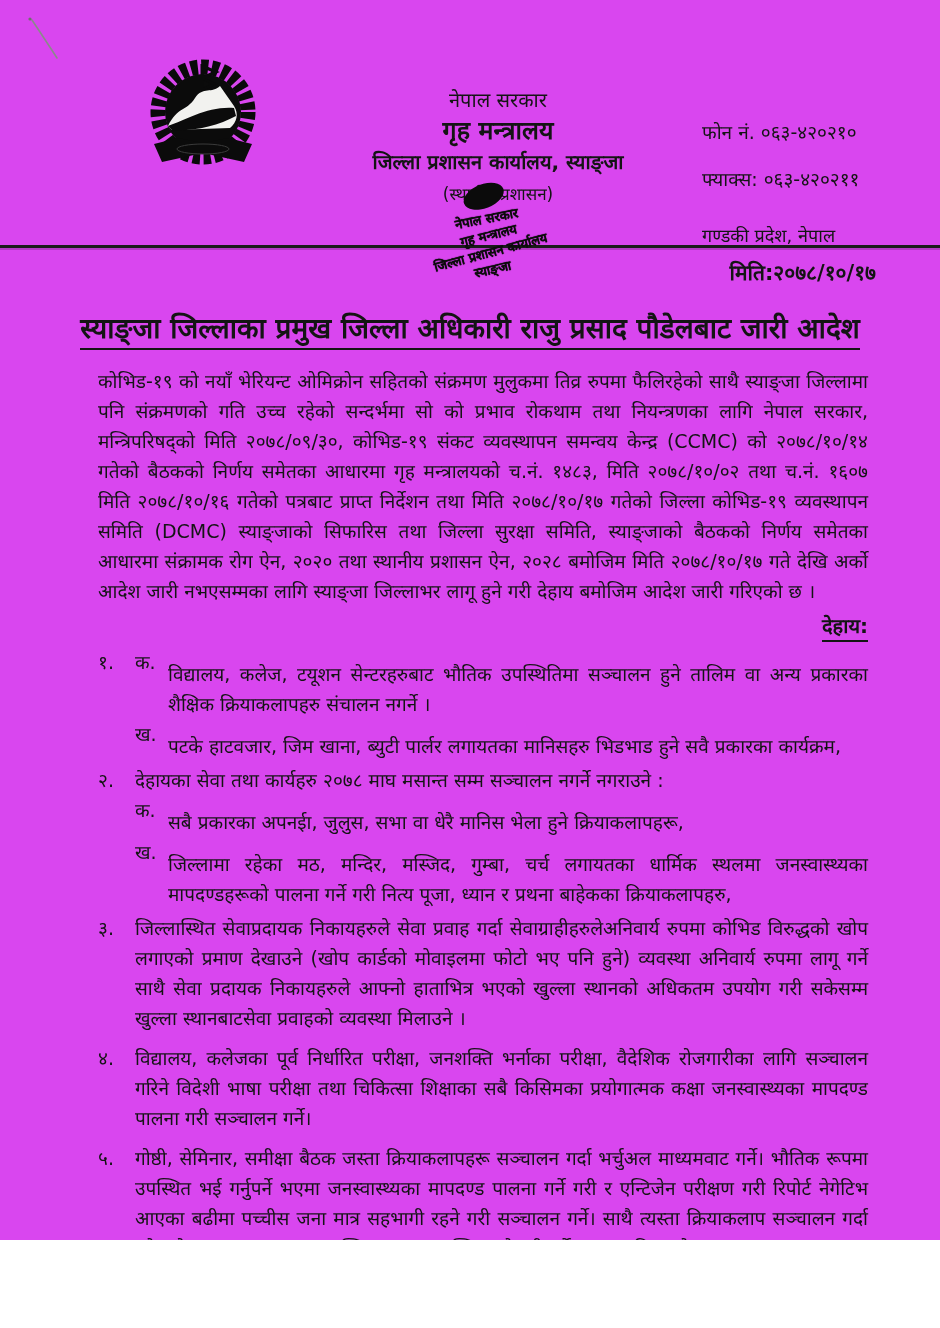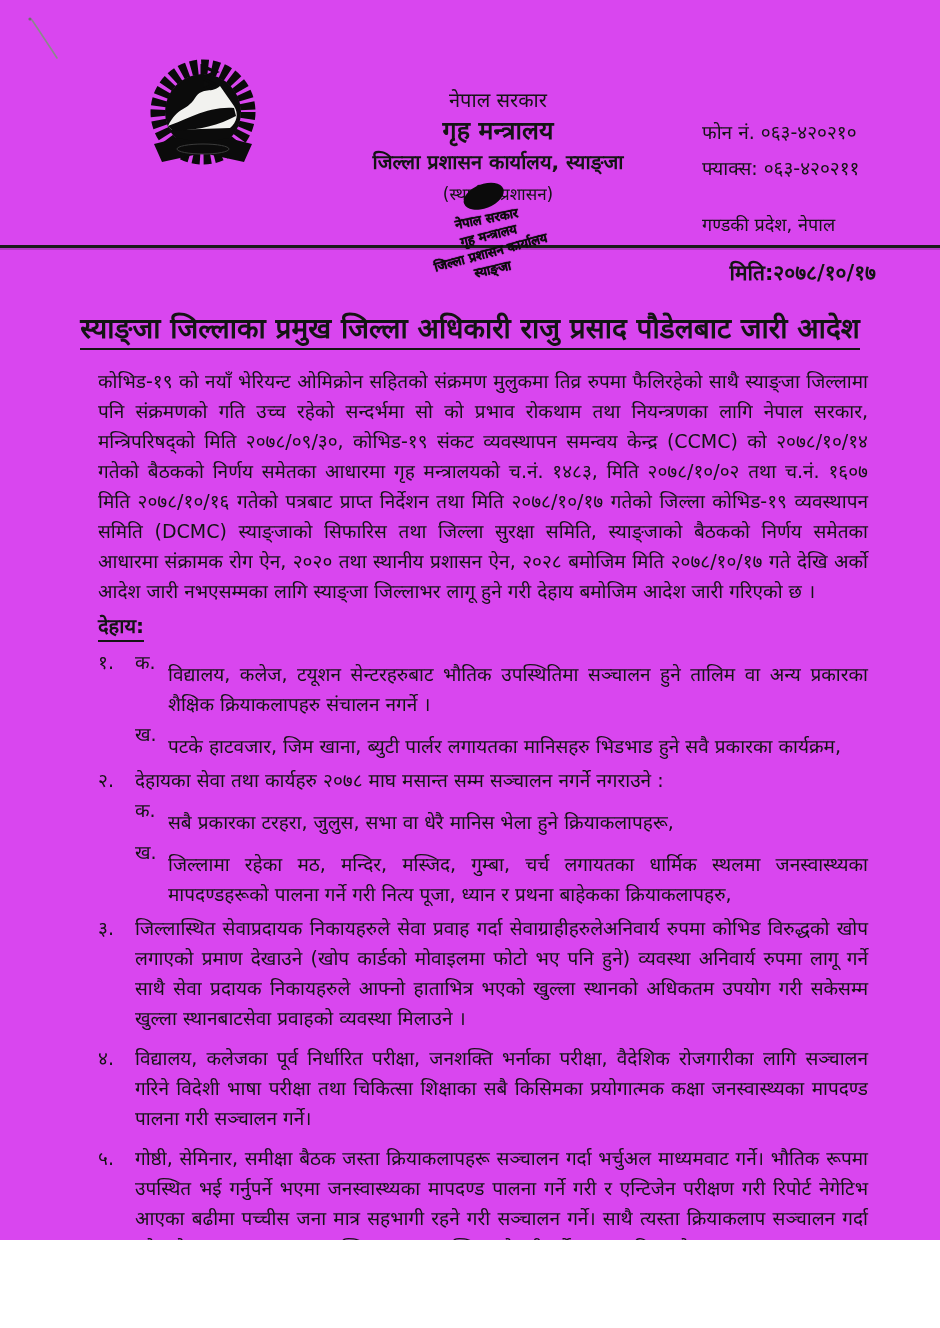--- a/index.html
+++ b/index.html
@@ -16,21 +16,21 @@
   .hdr-center{
     position:absolute;left:268px;top:88px;width:460px;
     display:flex;flex-direction:column;align-items:center;gap:4px;
     text-align:center;line-height:1.2;
   }
   .gov{font-size:20px;}
   .ministry{font-size:25px;font-weight:bold;}
   .office{font-size:20px;font-weight:bold;white-space:nowrap;}
   .office-sub{font-size:17px;margin-top:6px;}
   .hdr-right{position:absolute;left:702px;top:122px;width:220px;font-size:19px;line-height:1.1;}
-  .hdr-right .ph{margin-bottom:15px;white-space:nowrap;}
+  .hdr-right .ph{margin-bottom:26px;white-space:nowrap;}
   .hdr-right .fx{margin-bottom:36px;white-space:nowrap;}
   .hdr-right .pr{font-size:18px;white-space:nowrap;}
   .rule{position:absolute;left:0;top:245px;width:940px;height:3px;background:#1a1a1a;box-shadow:0 2px 0 rgba(0,0,0,.18);}
   .date-line{position:absolute;right:64px;top:258px;font-size:21px;font-weight:bold;}
   
   .stamp{
     position:absolute;left:398px;top:184px;width:180px;z-index:5;
     transform:rotate(-7deg);
     text-align:center;color:#0c0c0c;font-weight:bold;
     text-shadow:0 0 1px #000;
@@ -42,21 +42,21 @@
   .stamp .sl:nth-child(4){transform:rotate(-8deg);}
   .stamp .sl:nth-child(5){transform:rotate(-6deg);}
   
   .doc-title{position:absolute;left:0;top:308px;width:940px;text-align:center;}
   .doc-title span{
     font-size:28px;font-weight:bold;
     border-bottom:2px solid #141414;padding-bottom:3px;white-space:nowrap;
   }
   .flow{position:absolute;left:98px;top:366px;width:770px;font-size:19px;line-height:30px;}
   .intro{text-align:justify;margin:0;}
-  .list-heading{text-align:left;font-weight:bold;font-size:20px;margin:5px 0 6px 0;}
+  .list-heading{text-align:right;font-weight:bold;font-size:20px;margin:5px 0 6px 0;}
   .list-heading span{border-bottom:2px solid #141414;padding-bottom:2px;}
   .item{display:flex;margin-bottom:4px;}
   .item.sp{margin-bottom:10px;}
   .inum{width:37px;flex:none;}
   .ibody{flex:1;}
   .itext{text-align:justify;}
   .sub{display:flex;}
   .slab{width:33px;flex:none;}
   .stxt{flex:1;text-align:justify;margin-top:12px;}
   .note{text-align:justify;}
@@ -136,21 +136,21 @@
         </div>
       </div>
     </div>
 
     <div class="item">
       <div class="inum">२.</div>
       <div class="ibody">
         <div class="itext">देहायका सेवा तथा कार्यहरु २०७८ माघ मसान्त सम्म सञ्चालन नगर्ने नगराउने :</div>
         <div class="sub">
           <div class="slab">क.</div>
-          <div class="stxt">सबै प्रकारका टरहरा, जुलुस, सभा वा धेरै मानिस भेला हुने क्रियाकलापहरू,</div>
+          <div class="stxt">सबै प्रकारका अपनईा, जुलुस, सभा वा धेरै मानिस भेला हुने क्रियाकलापहरू,</div>
         </div>
         <div class="sub">
           <div class="slab">ख.</div>
           <div class="stxt">जिल्लामा रहेका मठ, मन्दिर, मस्जिद, गुम्बा, चर्च लगायतका धार्मिक स्थलमा जनस्वास्थ्यका मापदण्डहरूको पालना गर्ने गरी नित्य पूजा, ध्यान र प्रथना बाहेकका क्रियाकलापहरु,</div>
         </div>
       </div>
     </div>
 
     <div class="item sp">
       <div class="inum">३.</div>

